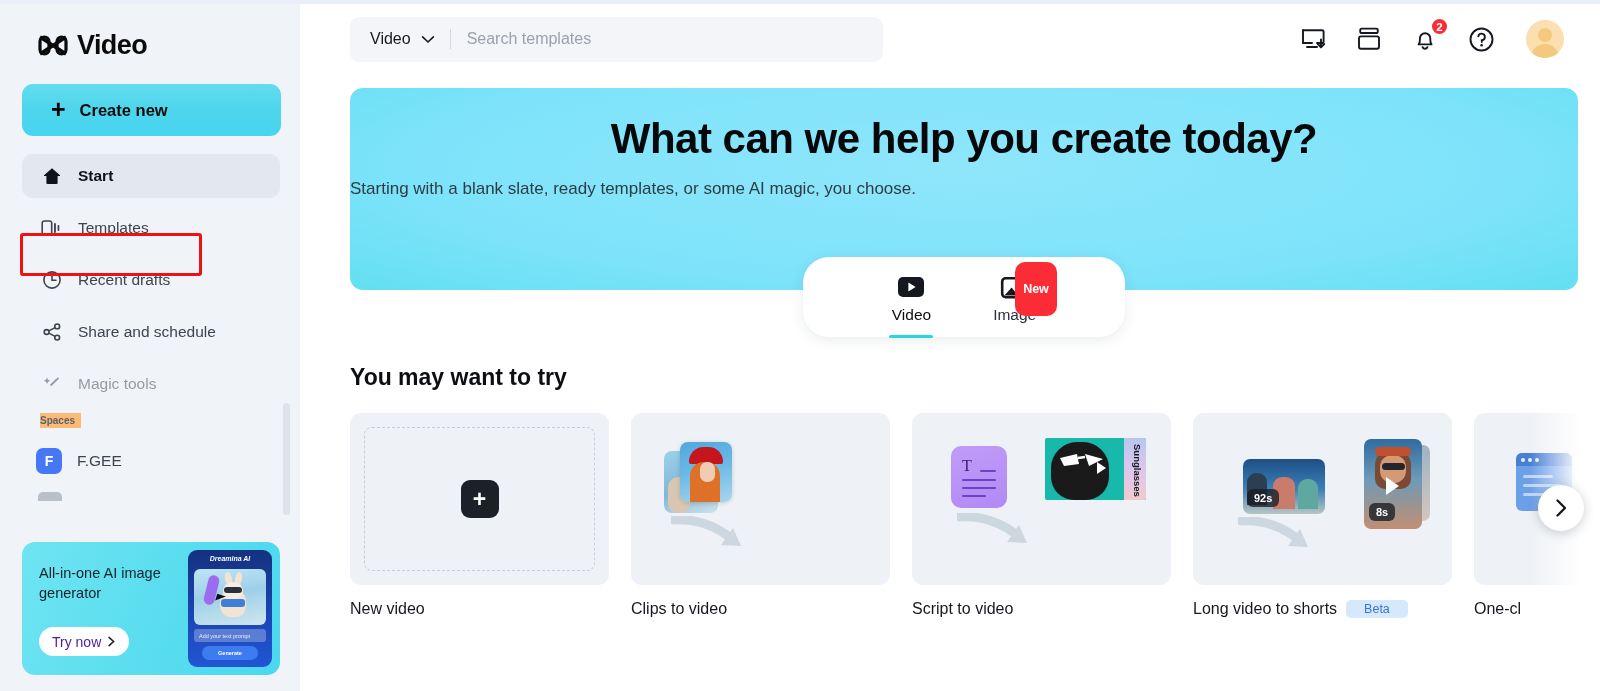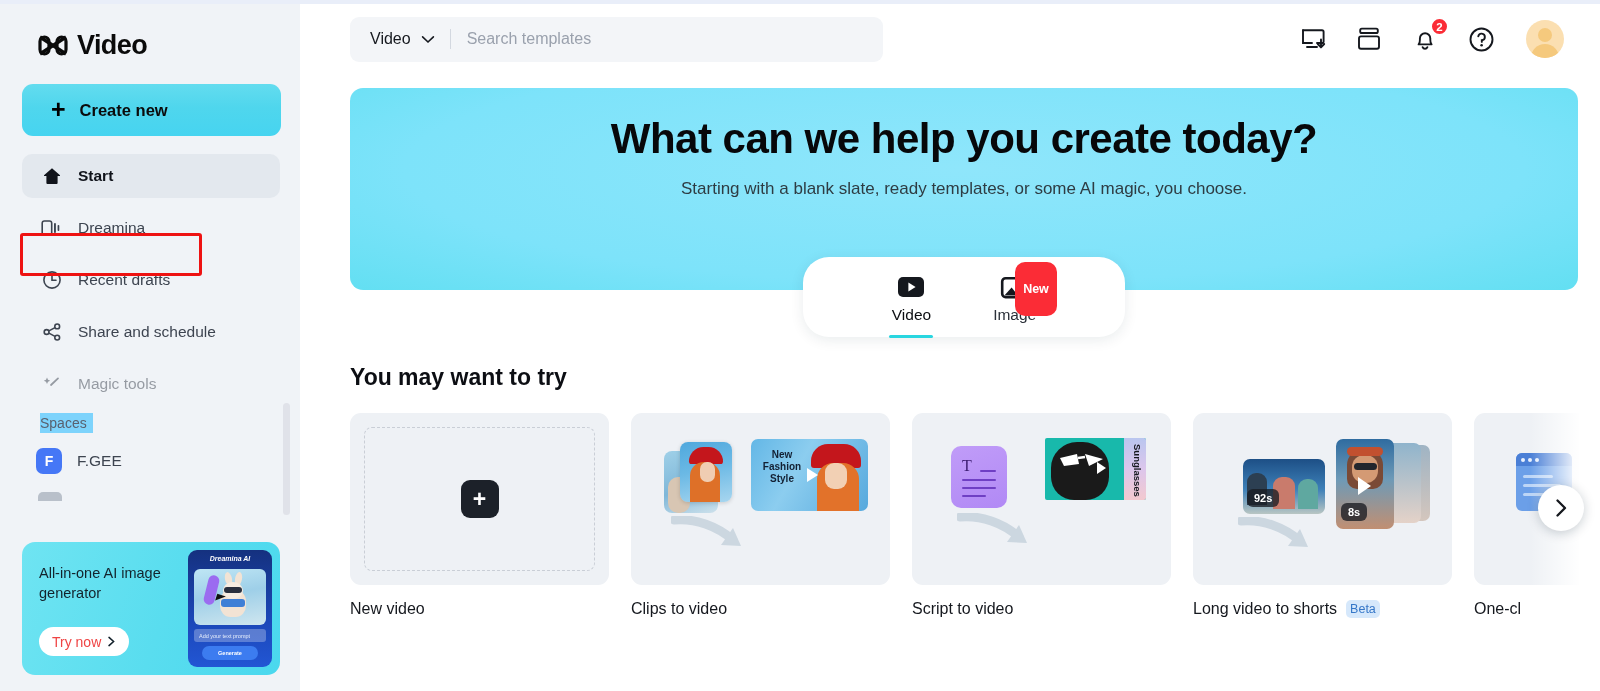--- a/index.html
+++ b/index.html
@@ -34,21 +34,21 @@
     height: 44px; margin: 0 20px 8px 22px; padding-left: 19px;
     border-radius: 10px; cursor: pointer; position: relative;
   }
   .nav-item.active { background: #e3e8ee; }
   .nav-item .nv-ico { width: 21px; height: 21px; display:flex; align-items:center; justify-content:center; flex:0 0 21px;}
   .nav-item .nv-label { font-size: 15.5px; color: #3d4450; }
   .nav-item.active .nv-label { font-weight: 700; color: #10131a; }
 
   .spaces-head {
     position: absolute; left: 40px; top: 413px;
-    font-size: 14px; font-weight: 400; color: #59616f; background:#7dd3fc;
+    font-size: 10px; font-weight: 700; color: #59616f; background:#fdba74;
     padding: 2px 6px 2px 0; z-index: 3;
   }
   .space-item {
     position: absolute; left: 36px; top: 448px; display: flex; align-items: center;
     gap: 15px; cursor: pointer;
   }
   .space-avatar {
     width: 26px; height: 26px; border-radius: 7px; background: #4577f6;
     color: #fff; font-size: 14px; font-weight: 700; display: flex;
     align-items: center; justify-content: center;
@@ -71,21 +71,21 @@
   }
   .promo-title {
     position: absolute; left: 17px; top: 22px; width: 140px;
     font-size: 14.5px; line-height: 1.35; color: #13232c; font-weight: 500;
   }
   .promo-btn {
     position: absolute; left: 17px; bottom: 19px; height: 29px; padding: 0 13px;
     background: #fff; border-radius: 15px; display: flex; align-items: center;
     gap: 6px; cursor: pointer;
   }
-  .promo-btn span { font-size: 14px; color: #ef4444; }
+  .promo-btn span { font-size: 14px; color: #4c1d95; }
   .promo-art {
     position: absolute; right: 8px; top: 8px; width: 84px; height: 117px;
     border-radius: 9px; overflow: hidden;
     background: linear-gradient(180deg, #15317f 0%, #1b47b8 60%, #2256d4 100%);
   }
   .promo-brand {
     position: absolute; top: 5px; left: 0; right: 0; text-align: center;
     font-size: 7px; font-weight: 700; font-style: italic; color: #fff;
   }
   .promo-thumb {
@@ -153,21 +153,21 @@
   .hero {
     position: relative; margin: 10px 22px 0 50px; height: 202px; border-radius: 13px;
     background:
       radial-gradient(120% 150% at 50% 40%, #8FE6FB 0%, #7DE3FA 38%, #4FDCEC 72%, #2ED6DE 100%);
     overflow: visible;
   }
   .hero-h1 {
     text-align: center; padding-top: 27px; font-size: 42px; font-weight: 700;
     color: #07080a; letter-spacing: -0.5px;
   }
-  .hero-sub { text-align: center; margin-top: 16px; font-size: 17px; color: #2e3c43; }
+  .hero-sub { text-align: left; margin-top: 16px; font-size: 17px; color: #2e3c43; }
 
   .pill {
     position: absolute; left: 50%; transform: translateX(-50%); bottom: -47px;
     width: 322px; height: 80px; background: #fff; border-radius: 26px;
     display: flex; align-items: center; justify-content: center; gap: 62px;
     box-shadow: 0 3px 14px rgba(10,40,60,0.09);
   }
   .pill-item { position: relative; display: flex; flex-direction: column; align-items: center; gap: 6px; cursor: pointer; padding-top: 4px;}
   .pill-ico { height: 26px; display: flex; align-items: center; }
   .pill-label { font-size: 15.5px; color: #2c313a; }
@@ -182,21 +182,21 @@
   .sec-title { margin: 74px 0 0 50px; font-size: 23px; font-weight: 700; color: #0c0e13; }
 
   .cards { display: flex; gap: 22px; margin: 22px 0 0 50px; position: relative; }
   .card { flex: 0 0 259px; cursor: pointer; }
   .card-thumb {
     width: 259px; height: 172px; border-radius: 11px; background: #eef1f5;
     position: relative; overflow: hidden;
   }
   .card-label { margin-top: 15px; font-size: 16px; color: #15181e; display: flex; align-items: center; gap: 9px; white-space: nowrap;}
   .beta {
-    background: #d6e8fb; color: #3677c8; font-size: 12.5px; padding: 2px 4px;
+    background: #d6e8fb; color: #3677c8; font-size: 12.5px; padding: 2px 18px;
     border-radius: 5px; font-weight: 400;
   }
 
   .dashed {
     position: absolute; inset: 14px; border: 1.6px dashed #c9ced6; border-radius: 8px;
   }
   .plus-sq {
     position: absolute; left: 50%; top: 50%; transform: translate(-50%,-50%);
     width: 38px; height: 38px; background: #1c2129; border-radius: 9px;
     display: flex; align-items: center; justify-content: center;
@@ -256,21 +256,21 @@
   
   .c4-left {
     position: absolute; left: 30px; top: 46px; width: 82px; height: 55px; border-radius: 7px;
     overflow: hidden; background: linear-gradient(180deg,#1d4f86 0%, #3d80b8 55%, #b9c6c3 100%); margin-left: 20px;
   }
   .c4-stack3 { position:absolute; left: 197px; top: 32px; width: 40px; height: 76px; border-radius:7px;
     background: linear-gradient(180deg,#9fb4c4 0%, #d4c6bd 100%); }
   .c4-stack2 { position:absolute; left: 186px; top: 30px; width: 42px; height: 80px; border-radius:7px;
     background: linear-gradient(180deg,#8fb4cc 0%, #e4d2c8 100%); }
   .c4-main {
-    position: absolute; left: 143px; top: 26px; width: 58px; height: 90px; border-radius: 7px;
+    position: absolute; left: 171px; top: 26px; width: 58px; height: 90px; border-radius: 7px;
     overflow:hidden; background: linear-gradient(180deg,#2f6ca0 0%, #6e9ab7 45%, #c18f72 100%);
   }
   .time-chip {
     position: absolute; background: rgba(25,28,34,0.78); color: #fff; font-size: 11px;
     font-weight: 700; padding: 3px 7px; border-radius: 6px;
   }
 
   
   .c5-win {
     position:absolute; left: 42px; top: 40px; width: 56px; height: 58px; border-radius: 6px;
@@ -328,21 +328,21 @@
       </div>
 
       <div class="nav-item">
         <span class="nv-ico">
           <svg width="21" height="20" viewBox="0 0 21 20">
             <rect x="1.2" y="3" width="9.5" height="14" rx="2.2" fill="none" stroke="#3d4450" stroke-width="1.6"></rect>
             <rect x="13" y="5" width="1.9" height="10" rx="0.9" fill="#3d4450"></rect>
             <rect x="16.6" y="7" width="1.7" height="6" rx="0.8" fill="#3d4450"></rect>
           </svg>
         </span>
-        <span class="nv-label">Dreamina</span>
+        <span class="nv-label">Templates</span>
       </div>
 
       <div class="nav-item">
         <span class="nv-ico">
           <svg width="20" height="20" viewBox="0 0 20 20">
             <circle cx="10" cy="10" r="8.1" fill="none" stroke="#3d4450" stroke-width="1.6"></circle>
             <path d="M10 5.3 V10.3 H14" fill="none" stroke="#3d4450" stroke-width="1.6" stroke-linecap="round"></path>
           </svg>
         </span>
         <span class="nv-label">Recent drafts</span>
@@ -513,27 +513,20 @@
           </div>
           <div class="c2-small2">
             <div class="redhat" style="left:9px;top:5px;"></div>
             <div class="hair" style="left:10px;top:20px;width:30px;height:40px;border-radius:14px 14px 0 0;background:#de7028;"></div>
             <div style="position:absolute;left:20px;top:20px;width:15px;height:20px;background:#f0cdb2;border-radius:7px;"></div>
           </div>
           <svg class="arrow-svg" style="left:40px;top:103px;" width="80" height="42" viewBox="0 0 80 42">
             <path d="M3 4 C24 2 46 10 62 24" stroke="#ccd7e0" stroke-width="9" fill="none" stroke-linecap="round"></path>
             <path d="M50 29 L70 30 L62 12 Z" fill="#ccd7e0"></path>
           </svg>
-          <div class="c2-big">
-            <div class="redhat" style="left:60px;top:5px;width:50px;height:24px;"></div>
-            <div style="position:absolute;left:66px;top:24px;width:42px;height:48px;background:#e2722a;border-radius:16px 16px 0 0;"></div>
-            <div style="position:absolute;left:74px;top:24px;width:22px;height:26px;background:#f2d0b4;border-radius:9px;"></div>
-            <div class="c2-txt">New Fashion Style</div>
-            <div class="play-tri" style="left:56px;top:29px;"></div>
-          </div>
         </div>
         <div class="card-label">
           <span>Clips to video</span>
         </div>
       </div>
 
       <div class="card">
         <div class="card-thumb">
           <div class="c3-doc">
             <span class="c3-T">T</span>

